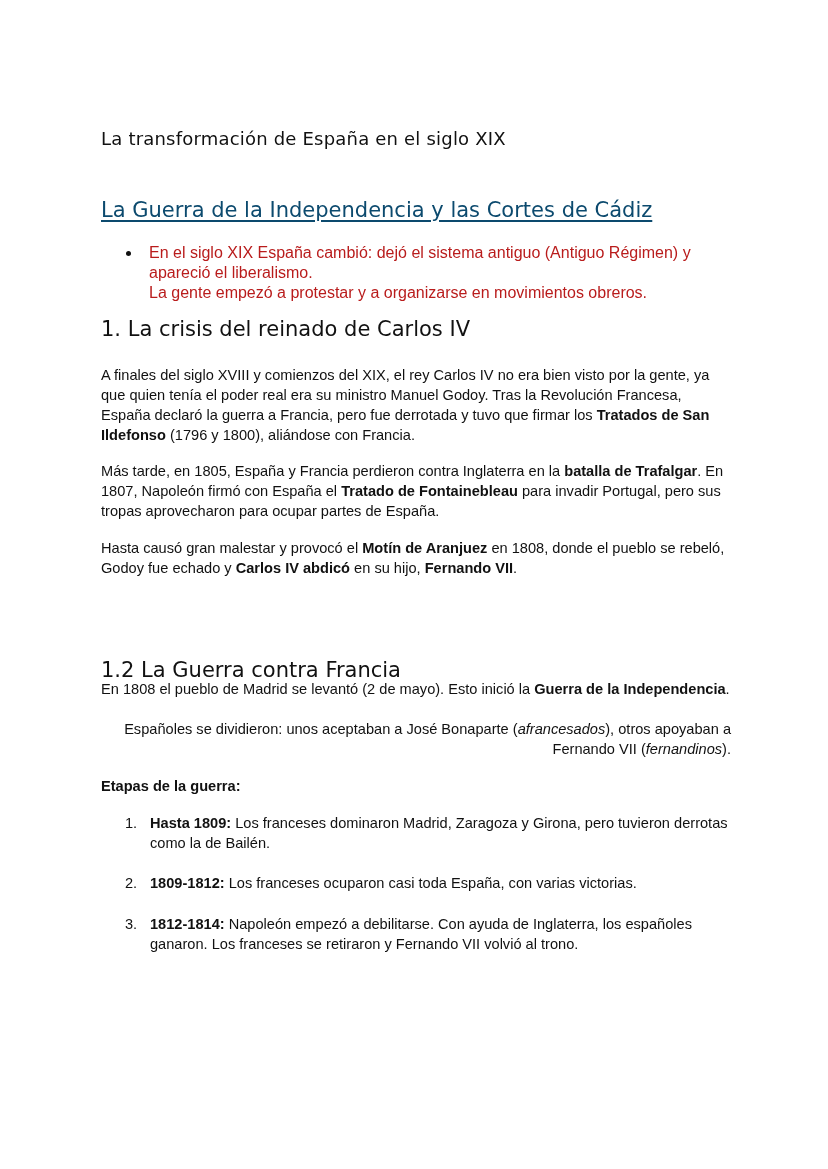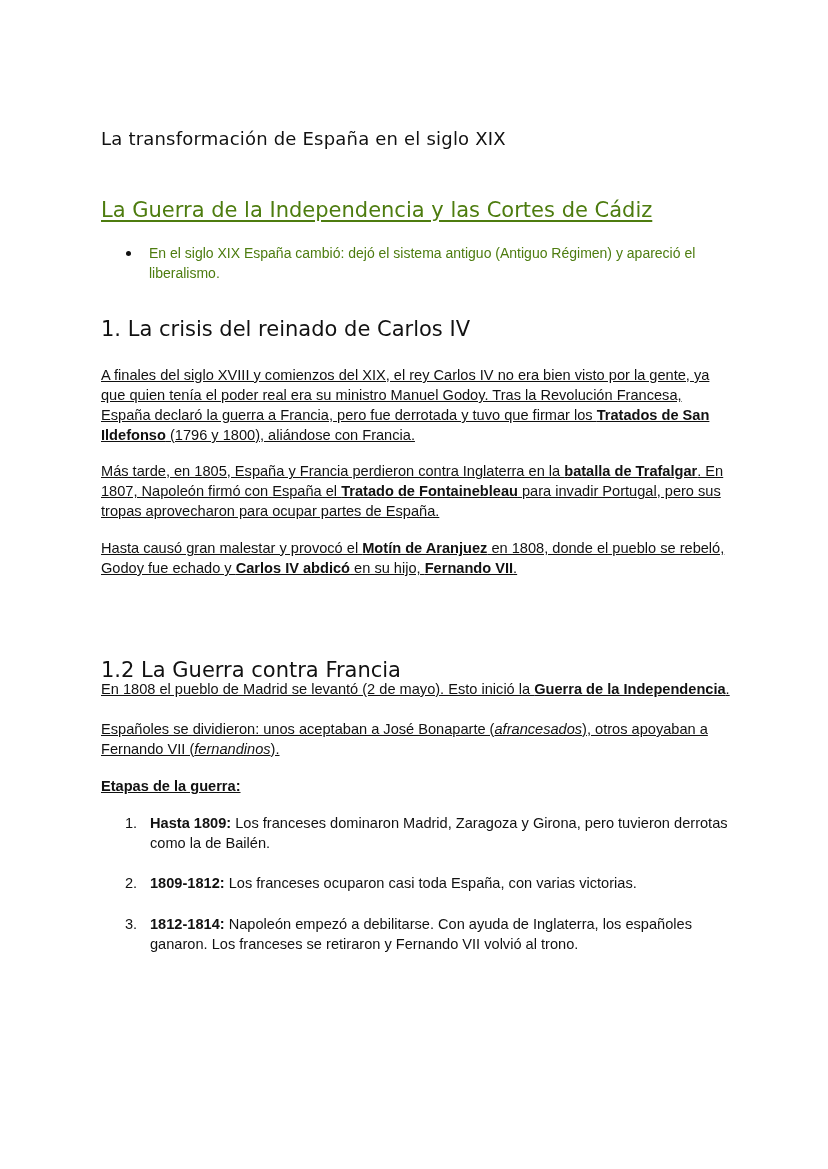--- a/index.html
+++ b/index.html
@@ -38,58 +38,57 @@
       top: 198px;
       left: 0;
       margin: 0;
       font-family: "DejaVu Sans", sans-serif;
       font-weight: normal;
       font-size: 21px;
       text-decoration: underline;
       text-underline-offset: 3px;
       text-decoration-thickness: 1.5px;
       white-space: nowrap;
-      color: #4d7c0f;
+      color: #0c4a6e;
     }
     .h-sec {
       position: absolute;
       left: 0;
       margin: 0;
       font-family: "DejaVu Sans", sans-serif;
       font-weight: normal;
       font-size: 21px;
       white-space: nowrap;
       color: #111111;
     }
     .p {
       position: absolute;
       left: 0;
       width: 630px;
       margin: 0;
       font-size: 14.6px;
       line-height: 20px;
       color: #111111;
-      text-decoration: underline;
     }
     .p b { font-weight: bold; }
     .bullet-list {
       position: absolute;
       top: 243px;
       left: 0;
       width: 630px;
       margin: 0;
       padding: 0;
       list-style: none;
     }
     .bullet-item {
       position: relative;
       padding-left: 48px;
-      font-size: 14px;
+      font-size: 16px;
       line-height: 20px;
-      color: #4d7c0f;
+      color: #b91c1c;
     }
     .bullet-dot {
       position: absolute;
       left: 25px;
       top: 8px;
       width: 5px;
       height: 5px;
       border-radius: 50%;
       background: #111111;
     }
@@ -117,20 +116,21 @@
 <div class="page">
 
   <h1 class="h-title">La transformación de España en el siglo XIX</h1>
 
   <h2 class="h-sub">La Guerra de la Independencia y las Cortes de Cádiz</h2>
 
   <ul class="bullet-list">
     <li class="bullet-item">
       <span class="bullet-dot"></span>
       <span>En el siglo XIX España cambió: dejó el sistema antiguo (Antiguo Régimen) y apareció el liberalismo.</span><br>
+      <span>La gente empezó a protestar y a organizarse en movimientos obreros.</span>
     </li>
   </ul>
 
   <h2 class="h-sec" style="top:317px;">1. La crisis del reinado de Carlos IV</h2>
 
   <p class="p" style="top:365px;">
     <span>A finales del siglo XVIII y comienzos del XIX, el rey Carlos IV no era bien visto por la gente, ya que quien tenía el poder real era su ministro Manuel Godoy. Tras la Revolución Francesa, España declaró la guerra a Francia, pero fue derrotada y tuvo que firmar los </span><b>Tratados de San Ildefonso</b><span> (1796 y 1800), aliándose con Francia.</span>
   </p>
 
   <p class="p" style="top:461px;">
@@ -140,21 +140,21 @@
   <p class="p" style="top:538px;">
     <span>Hasta causó gran malestar y provocó el </span><b>Motín de Aranjuez</b><span> en 1808, donde el pueblo se rebeló, Godoy fue echado y </span><b>Carlos IV abdicó</b><span> en su hijo, </span><b>Fernando VII</b><span>.</span>
   </p>
 
   <h2 class="h-sec" style="top:658px;">1.2 La Guerra contra Francia</h2>
 
   <p class="p" style="top:679px;">
     <span>En 1808 el pueblo de Madrid se levantó (2 de mayo). Esto inició la </span><b>Guerra de la Independencia</b><span>.</span>
   </p>
 
-  <p class="p" style="top:719px;">
+  <p class="p" style="top:719px;text-align:right;">
     <span>Españoles se dividieron: unos aceptaban a José Bonaparte (</span><i>afrancesados</i><span>), otros apoyaban a Fernando VII (</span><i>fernandinos</i><span>).</span>
   </p>
 
   <p class="p" style="top:776px;">
     <b>Etapas de la guerra:</b>
   </p>
 
   <div class="ol-item" style="top:813px;">
     <span class="ol-num">1.</span>
     <span class="ol-text"><b>Hasta 1809:</b><span> Los franceses dominaron Madrid, Zaragoza y Girona, pero tuvieron derrotas como la de Bailén.</span></span>

